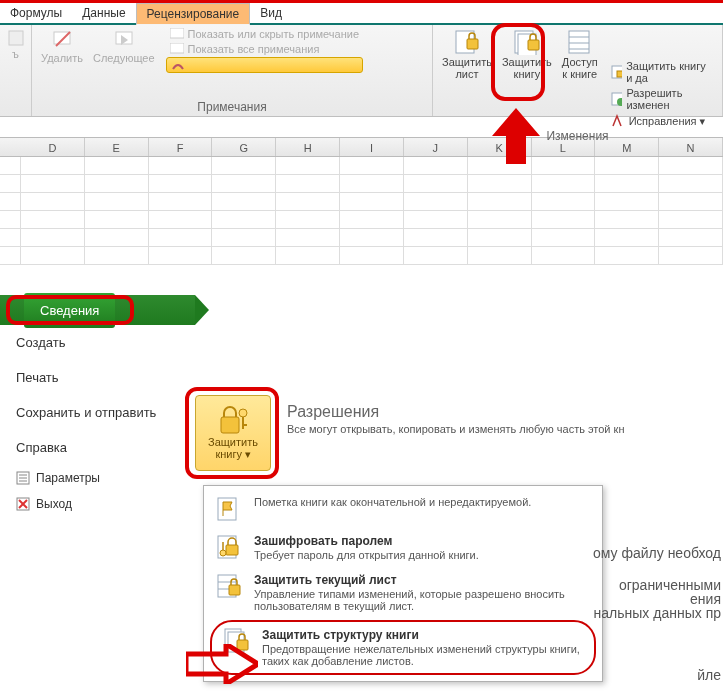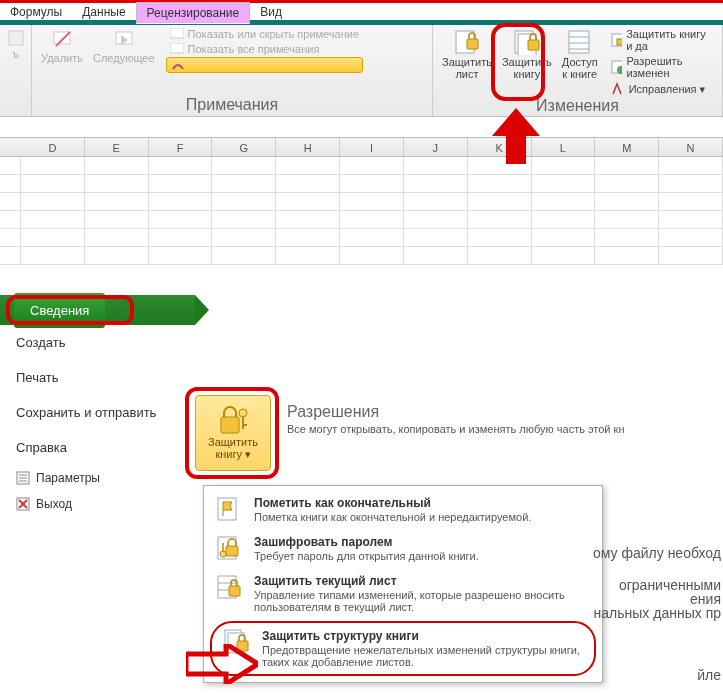--- a/index.html
+++ b/index.html
@@ -1,25 +1,25 @@
 <!DOCTYPE html>
 <html><head>
 <meta charset="utf-8">
 <style>
   * { box-sizing: border-box; margin: 0; padding: 0; font-family: "Segoe UI", Tahoma, sans-serif; }
   body { width: 723px; height: 694px; background: #fff; overflow: hidden; position: relative; }
 
   
   .top-border { height: 3px; background: #d00; }
-  .tabs { display: flex; align-items: center; background: #fff; border-bottom: 5px solid #0f766e; height: 22px; font-size: 12px; }
+  .tabs { display: flex; align-items: center; background: #fff; border-bottom: 2px solid #0f766e; height: 22px; font-size: 12px; }
   .tab { padding: 3px 10px; cursor: pointer; color: #333; }
-  .tab.active { border: 1px solid #bdbdbd; border-bottom: 1px solid #f4f4f4; background: #f0abfc; position: relative; top: 1px; }
+  .tab.active { border: 1px solid #bdbdbd; border-bottom: 1px solid #f4f4f4; background: #fdba74; position: relative; top: 1px; }
   .ribbon-area { background: linear-gradient(#f6f6f6,#e9e9e9); border-bottom: 1px solid #bfbfbf; height: 92px; display: flex; }
   .rgroup { border-right: 1px solid #ccc; height: 100%; padding: 2px 6px 0 6px; display: flex; flex-direction: column; align-items: center; justify-content: space-between; }
-  .rgroup .glabel { font-size: 16px; color: #666; padding-bottom: 2px; }
+  .rgroup .glabel { font-size: 12px; color: #666; padding-bottom: 2px; }
   .big-btn { display: flex; flex-direction: column; align-items: center; font-size: 11px; color: #444; padding: 2px 3px; cursor: pointer; text-align: center; line-height: 1.05; }
   .big-btn svg { margin-bottom: 2px; }
   .row { display: flex; gap: 4px; }
   .col { display: flex; flex-direction: column; gap: 1px; }
   .small-line { display: flex; align-items: center; font-size: 11px; color: #444; gap: 4px; padding: 1px 4px; cursor: pointer; }
   .small-line.highlight { background: linear-gradient(#ffe27a,#ffc93b); border: 1px solid #d6a500; border-radius: 3px; }
   .disabled { color: #aaa; }
   .red-circle { position: absolute; border: 4px solid #d00; border-radius: 14px; pointer-events: none; }
   .red-arrow-up { position: absolute; pointer-events: none; }
 
@@ -29,21 +29,21 @@
   .grid-rows { }
   .grid-row { display: flex; height: 18px; }
   .cell { width: 50px; border-right: 1px solid #ddd; border-bottom: 1px solid #ddd; }
 
   
   .backstage { position: absolute; left: 0; top: 295px; width: 723px; height: 399px; display: flex; background: #fff; }
   .bs-side { width: 195px; background: #fff; }
   .bs-side .tab-strip { background: linear-gradient(#2e8a2e,#1f7a1f); height: 30px; display: flex; align-items: center; position: relative; }
   .strip-after { position:absolute; right:-14px; top:0; width:0; height:0; border-top:15px solid transparent; border-bottom:15px solid transparent; border-left:14px solid #1f7a1f; }
   .bs-item { font-size: 13px; color: #333; padding: 10px 16px; cursor: pointer; }
-  .bs-item.active { background: linear-gradient(#34a534,#1f7a1f); color: #fff; margin: 0 14px; border-radius: 3px; }
+  .bs-item.active { background: linear-gradient(#34a534,#1f7a1f); color: #fff; margin: 0 24px; border-radius: 3px; }
   .bs-item.sm { display:flex; align-items:center; gap:6px; font-size:12px; padding:6px 16px; }
   .red-rect { position:absolute; border:4px solid #d00; border-radius:10px; pointer-events:none; }
 
   .bs-content { flex:1; padding: 0 0 0 60px; position: relative; }
   .perm-head { font-size: 16px; color: #666; margin-top: 108px; }
   .perm-sub { font-size: 11px; color: #555; margin-top: 2px; }
   .protect-btn { position:absolute; left:0; top:100px; width:76px; height:76px; background: linear-gradient(#ffe99a,#ffd56a); border:1px solid #c8a62f; border-radius:4px; display:flex; flex-direction:column; align-items:center; justify-content:center; font-size:11px; color:#6a4b00; cursor:pointer; text-align:center; line-height:1.05; }
   .protect-btn svg { margin-bottom:2px; }
   .red-rect2 { position:absolute; border:4px solid #d00; border-radius:12px; pointer-events:none; }
 
@@ -145,21 +145,21 @@
       <div class="big-btn">
         <svg width="26" height="26">
             <rect x="2" y="2" width="20" height="22" fill="#fff" stroke="#9ab"></rect>
             <line x1="2" y1="8" x2="22" y2="8" stroke="#9ab"></line>
             <line x1="2" y1="14" x2="22" y2="14" stroke="#9ab"></line>
             <line x1="2" y1="20" x2="22" y2="20" stroke="#9ab"></line>
           </svg>
         <span>Доступ</span>
           <span>к книге</span>
       </div>
-      <div class="col" style="margin-left:2px;">
+      <div class="col" style="margin-left:2px;margin-top:32px;">
         <div class="small-line">
           <svg width="14" height="14">
               <rect x="1" y="1" width="12" height="12" fill="#fff" stroke="#9ab"></rect>
               <rect x="6" y="6" width="7" height="6" fill="#f3c23b" stroke="#b8860b"></rect>
             </svg>
           <span>Защитить книгу и да</span>
         </div>
         <div class="small-line">
           <svg width="14" height="14">
               <rect x="1" y="1" width="12" height="12" fill="#fff" stroke="#9ab"></rect>
@@ -335,21 +335,21 @@
     <div class="perm-sub" style="margin-left:32px;">Все могут открывать, копировать и изменять любую часть этой кн</div>
 
     <div class="menu">
       <div class="menu-item">
         <div class="mi-ico">
             <svg width="26" height="26">
               <rect x="2" y="2" width="18" height="22" fill="#fff" stroke="#9ab"></rect>
               <path d="M7 6 L7 20 M7 6 L16 6 L14 10 L16 14 L7 14" fill="#f7c447" stroke="#b8860b"></path>
             </svg>
           </div>
-        <div class="mi-txt"><b>Пометить как окончательный</b><span>Пометка книги как окончательной и нередактируемой.</span></div>
+        <div class="mi-txt"><span>Пометка книги как окончательной и нередактируемой.</span></div>
       </div>
       <div class="menu-item">
         <div class="mi-ico">
             <svg width="26" height="26">
               <rect x="2" y="2" width="18" height="22" fill="#fff" stroke="#9ab"></rect>
               <rect x="10" y="11" width="12" height="10" rx="1" fill="#f3c23b" stroke="#b8860b"></rect>
               <path d="M12 11 v-3 a4 4 0 0 1 8 0 v3" fill="none" stroke="#b8860b" stroke-width="1.5"></path>
               <circle cx="7" cy="19" r="3" fill="#ffd86b" stroke="#b8860b"></circle>
               <line x1="7" y1="16" x2="7" y2="8" stroke="#b8860b" stroke-width="1.5"></line>
             </svg>

